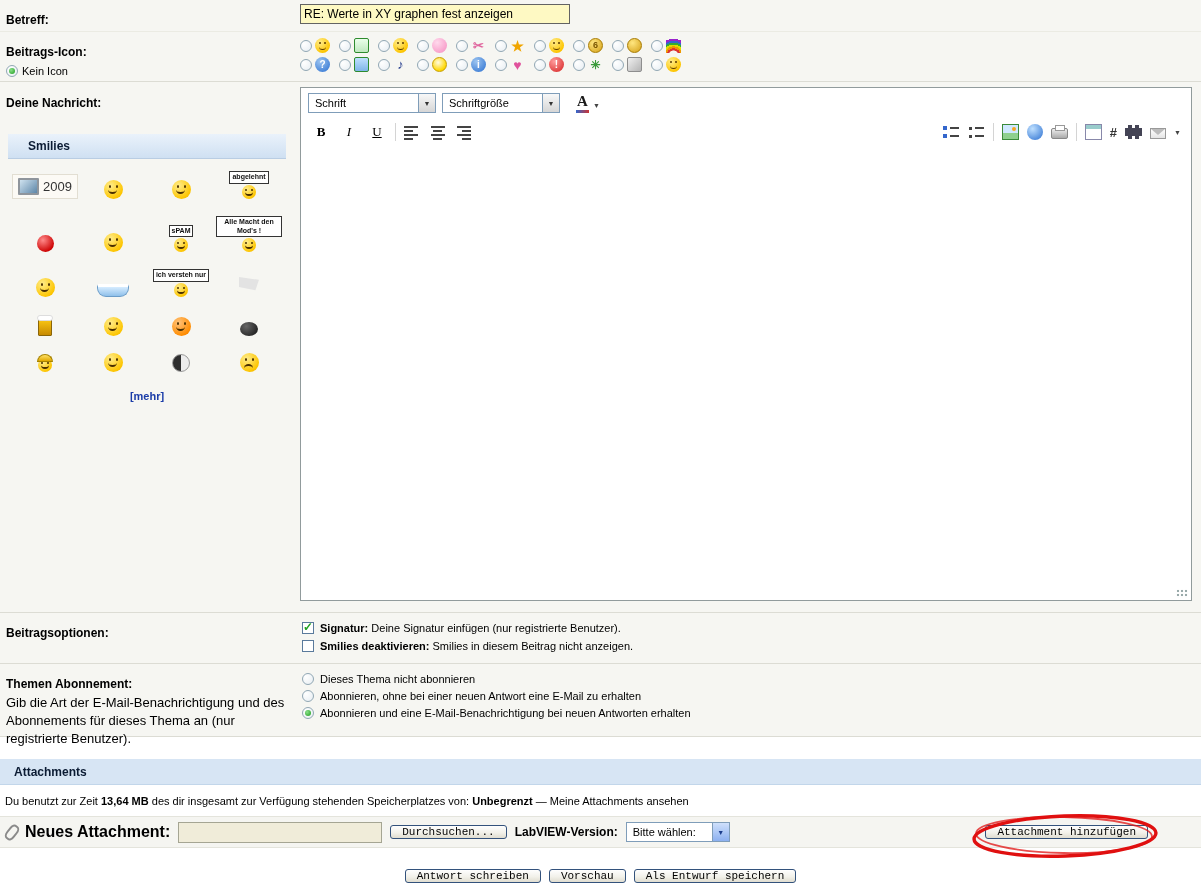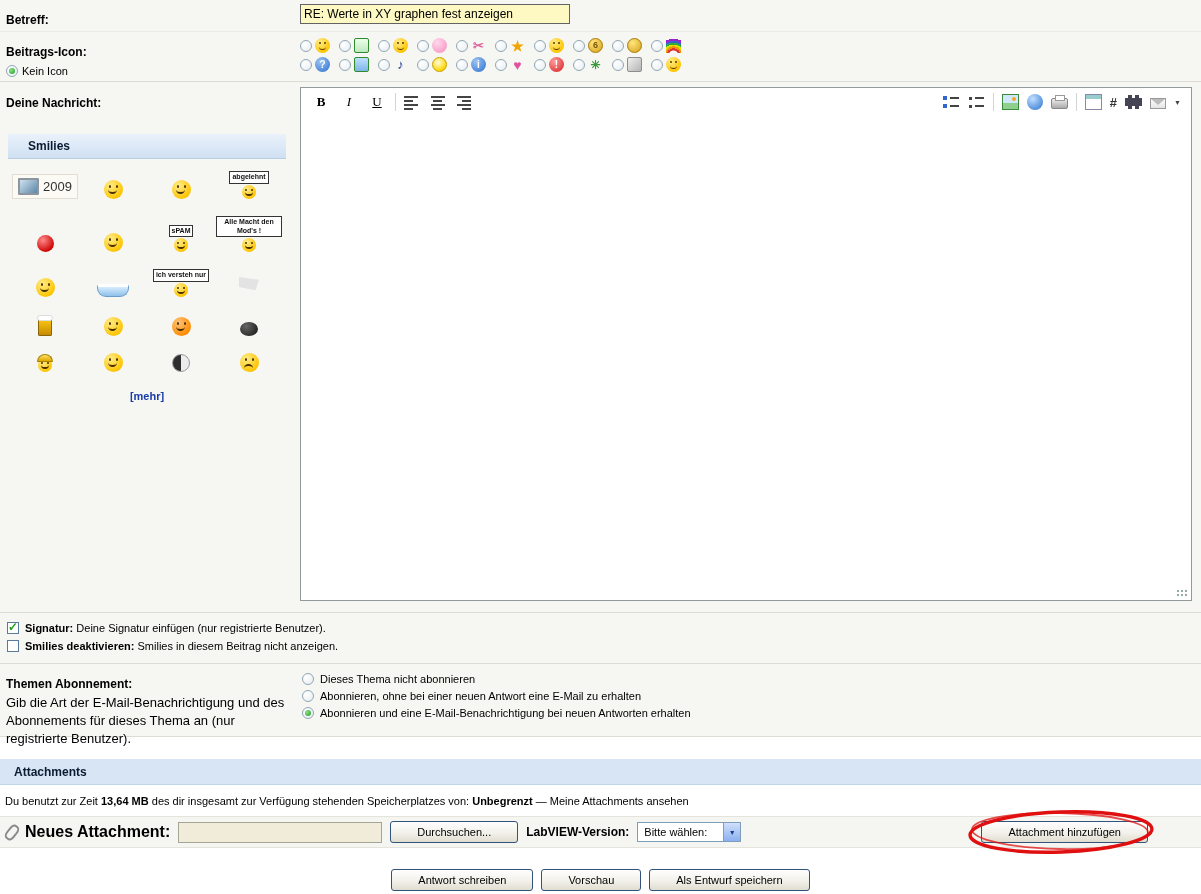--- a/index.html
+++ b/index.html
@@ -131,21 +131,21 @@
 
   
   .attach-header{height:25px;background:#d7e5f4;display:flex;align-items:center;padding-left:14px;font-weight:bold;font-size:12px;color:#0b1b33;border-bottom:1px solid #c2d6ea;}
   .usage-line{padding:10px 0 9px 5px;background:#fff;}
   .plain-link{color:#000;text-decoration:none;cursor:pointer;}
   .attach-row{height:30px;background:#f5f5f1;border-top:1px solid #e4e4dc;border-bottom:1px solid #e4e4dc;display:flex;align-items:center;gap:8px;padding:0 7px;}
   .paperclip{width:6px;height:13px;border:2px solid #8a8a8a;border-radius:4px/6px;transform:rotate(38deg);display:inline-block;flex:none;}
   .attach-label{font-size:16px;}
   .lv-label{font-size:12px;}
   .file-input{width:198px;height:17px;border:1px solid #a5a593;background:#f0ecd9;font:11px "Liberation Sans",sans-serif;}
-  .xp-btn{height:22px;border:1px solid #33527c;border-radius:3px;background:linear-gradient(#fefefe,#f2f1ea 55%,#e0ddd0);font-family:Liberation Sans, sans-serif;font-size:11px;padding:0 26px;cursor:pointer;color:#000;}
+  .xp-btn{height:14px;border:1px solid #33527c;border-radius:3px;background:linear-gradient(#fefefe,#f2f1ea 55%,#e0ddd0);font-family:Liberation Mono, monospace;font-size:11px;padding:0 11px;cursor:pointer;color:#000;}
   .version-select{min-width:104px;height:20px;}
   .add-wrap{margin-left:auto;margin-right:46px;position:relative;}
   .red-circle{position:absolute;left:-18px;top:-14px;pointer-events:none;}
 
   
   .footer-buttons{padding-top:21px;display:flex;justify-content:center;align-items:flex-start;gap:8px;background:#fff;}
 </style>
 </head>
 <body>
 
@@ -337,20 +337,37 @@
             </div>
             <div class="sm-cell">
               <span class="sm angry"></span>
             </div>
           </div>
         <div class="smilies-more">[mehr]</div>
       </div>
     </div>
     <div class="content-col">
       <div class="editor">
+        <div class="tb1">
+          <div class="xp-select font-select">
+            <span class="sel-text">Schrift</span>
+            <span class="sel-arrow">▼</span>
+          </div>
+          <div class="xp-select size-select">
+            <span class="sel-text">Schriftgröße</span>
+            <span class="sel-arrow">▼</span>
+          </div>
+          <div class="color-btn">
+            <span class="colorA-wrap">
+              <span class="colorA">A</span>
+              <span class="colorA-under"></span>
+            </span>
+            <span class="mini-arrow">▼</span>
+          </div>
+        </div>
         <div class="tb2">
           <span class="fmt-btn bold">B</span>
           <span class="fmt-btn italic">I</span>
           <span class="fmt-btn underline">U</span>
           <span class="tb-sep"></span>
           <span class="ico ico-align-left"></span>
           <span class="ico ico-align-center"></span>
           <span class="ico ico-align-right"></span>
           <span class="right-group">
             <span class="ico ico-list-num"></span>
@@ -367,20 +384,23 @@
             <span class="mini-arrow2">▼</span>
           </span>
         </div>
         <div class="edit-area" contenteditable="true" style=""></div>
         <span class="resize-grip"></span>
       </div>
     </div>
   </div>
 
   <div class="row row-options">
+    <div class="label-col">
+        <div class="flabel">Beitragsoptionen:</div>
+      </div>
     <div class="content-col" id="post-options">
         <div class="opt-line">
           <span class="checkbox-xp checked"></span>
           <span class="opt-text"><b>Signatur:</b><span> Deine Signatur einfügen (nur registrierte Benutzer).</span></span>
         </div>
         <div class="opt-line">
           <span class="checkbox-xp"></span>
           <span class="opt-text"><b>Smilies deaktivieren:</b><span> Smilies in diesem Beitrag nicht anzeigen.</span></span>
         </div>
       </div>

